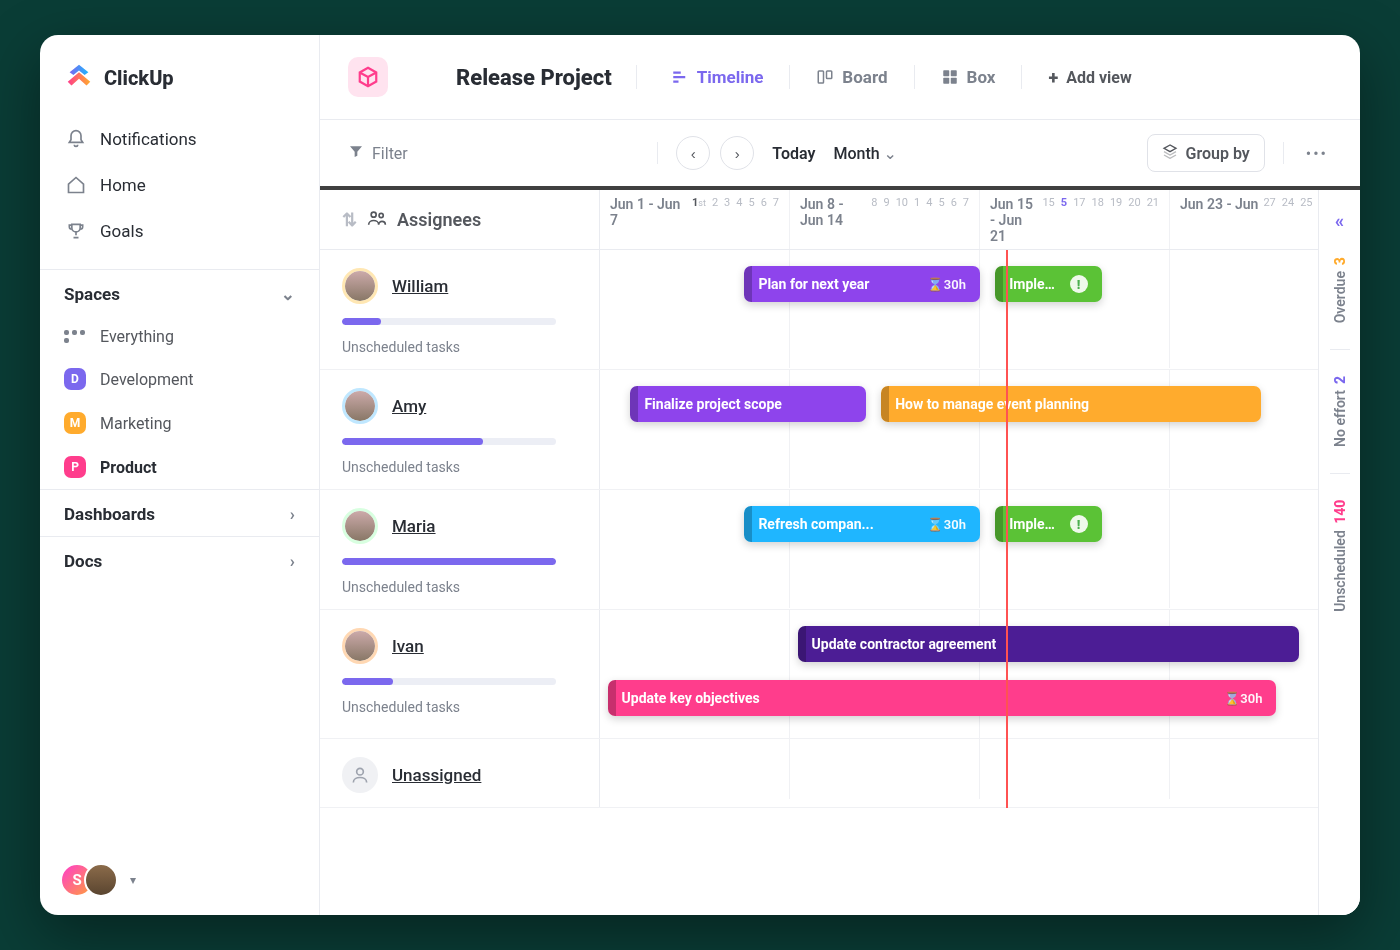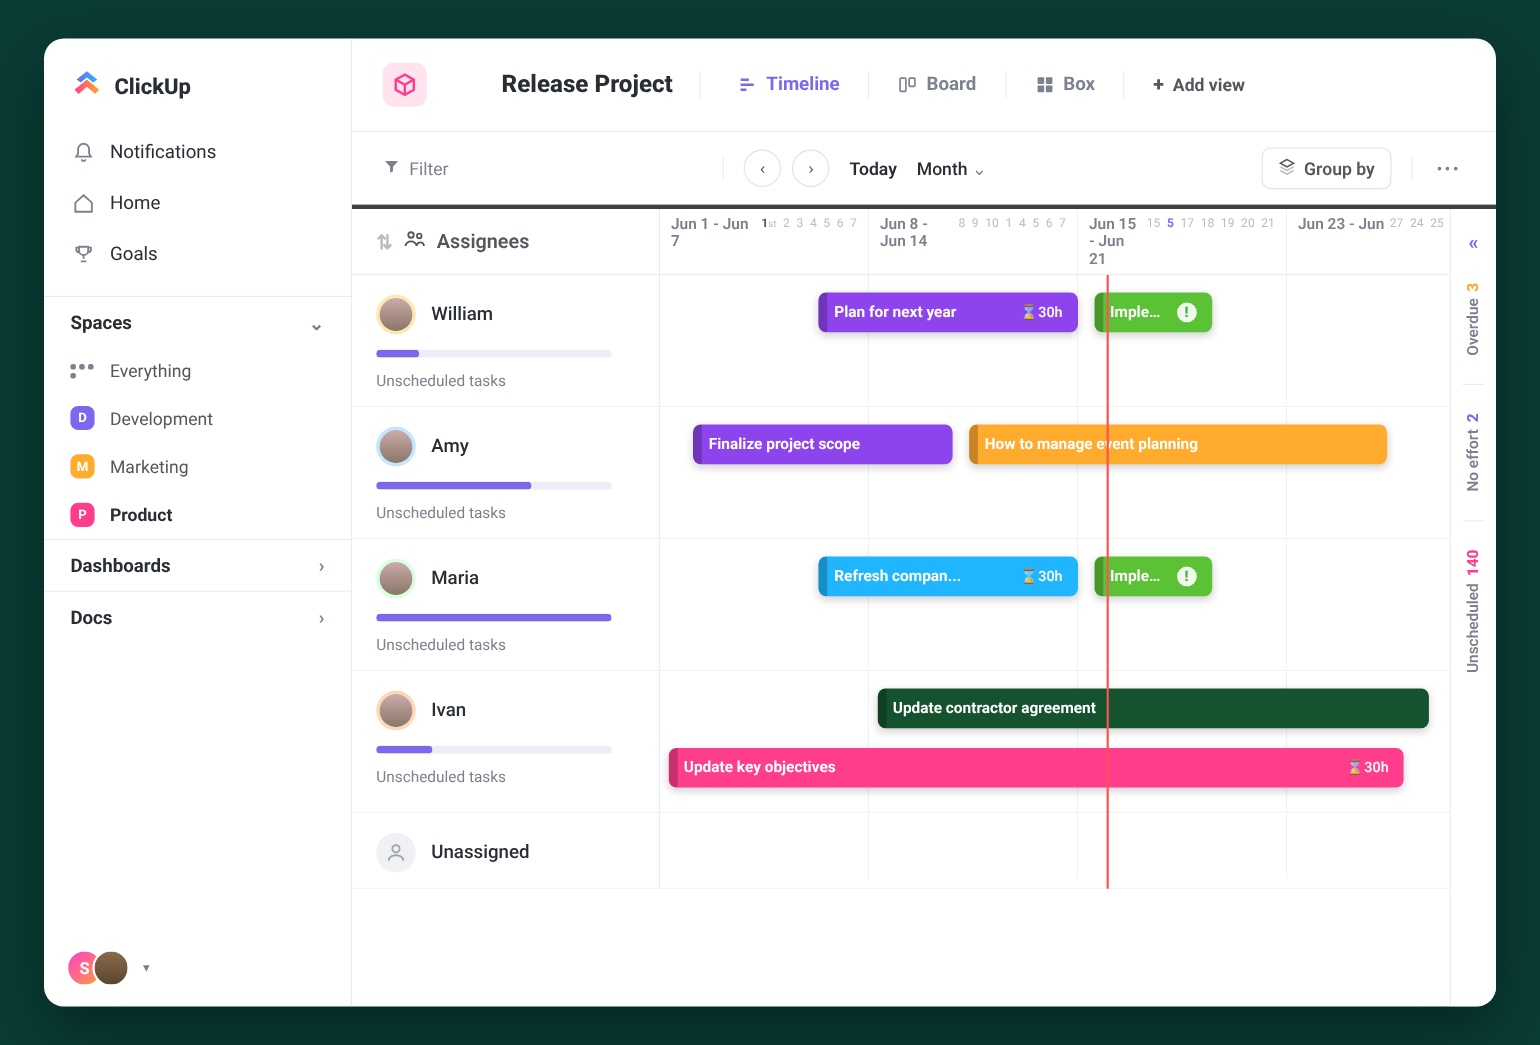--- a/index.html
+++ b/index.html
@@ -60,21 +60,21 @@
 .week-cell .range { color:#7c828d; font-size:14px; font-weight:600; }
 .days { display:flex; gap:6px; color:#b8bcc5; font-size:11px; }
 .days span.t { color:#7b68ee; font-weight:700; }
 .days .sub { font-size:9px; align-self:flex-end; }
 
 .rows { position:relative; }
 .person-row { display:flex; border-bottom:1px solid #f0f1f4; }
 .person-cell { width:280px; padding:18px 22px 14px; border-right:1px solid #e9ebf0; display:flex; flex-direction:column; gap:14px; }
 .p-head { display:flex; align-items:center; gap:14px; }
 .p-ava { width:36px; height:36px; border-radius:50%; border:3px solid; background:#ddd; position:relative; overflow:hidden; display:flex; align-items:center; justify-content:center;}
-.p-name { font-size:17px; color:#292d34; font-weight:500; }
+.p-name { font-size:17px; color:#292d34; font-weight:500;text-decoration:underline; }
 .p-bar { width:214px; height:7px; background:#eceef5; border-radius:4px; overflow:hidden; }
 .p-bar i { display:block; height:100%; background:#7b68ee; border-radius:4px; }
 .p-unsch { color:#7c828d; font-size:14px; }
 .p-unassigned-ico { width:36px; height:36px; border-radius:50%; background:#f0f1f4; display:flex; align-items:center; justify-content:center; color:#9ea3ae; }
 .lane { flex:1; position:relative; padding:14px 0; }
 .task { position:absolute; height:36px; border-radius:7px; color:#fff; font-weight:700; font-size:14px; display:flex; align-items:center; padding:16px 14px; box-shadow:0 3px 8px rgba(0,0,0,.18); cursor:pointer; white-space:nowrap; overflow:hidden;}
 .task::before { content:""; position:absolute; left:0; top:0; bottom:0; width:8px; border-radius:7px 0 0 7px; background:rgba(0,0,0,.22); }
 .task .txt { overflow:hidden; text-overflow:ellipsis; flex:1; }
 .task .hrs { display:flex; align-items:center; gap:4px; font-weight:600; font-size:13px; opacity:.95;}
 .task .warn { width:18px; height:18px; border-radius:50%; background:rgba(255,255,255,.9); color:#4caf50; display:flex; align-items:center; justify-content:center; font-size:13px; font-weight:900; margin-left:6px;}
@@ -437,21 +437,21 @@
                 </div>
       <div class="p-unsch">Unscheduled tasks</div>
     </div>
     <div class="lane" style="height:128px">
       <div class="col-grid">
                   <div></div>
                   <div></div>
                   <div></div>
                   <div></div>
                 </div>
-      <div class="task" style="background:#14532d;left:26%;width:66%;top:16px">
+      <div class="task" style="background:#4c1d95;left:26%;width:66%;top:16px">
                   <span class="txt">Update contractor agreement</span>
                 </div>
                 <div class="task" style="background:#ff3d8c;left:1%;width:88%;top:70px">
                   <span class="txt">Update key objectives</span>
                   <span class="hrs">⌛30h</span>
                 </div>
     </div>
             </div>
             <div class="person-row">
   <div class="person-cell">

